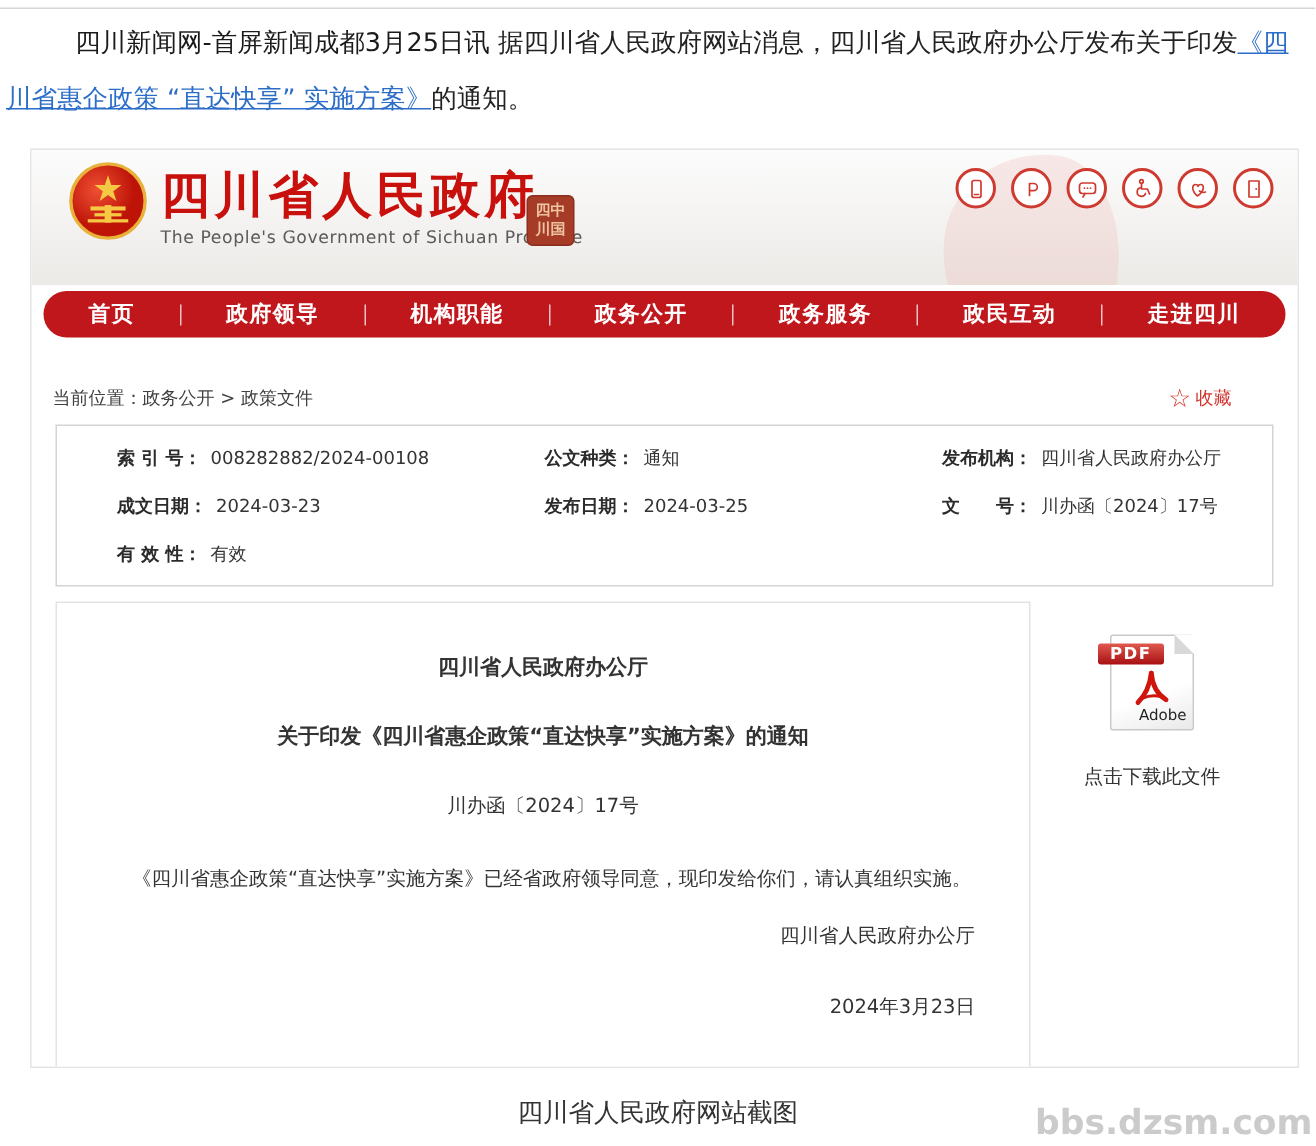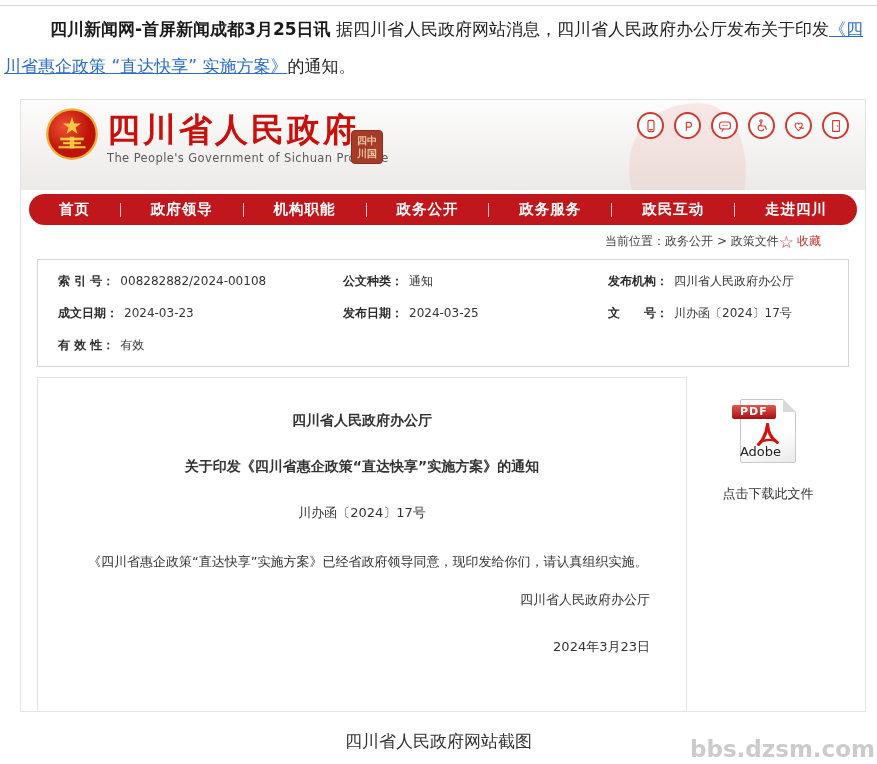--- a/index.html
+++ b/index.html
@@ -3,21 +3,21 @@
 <meta charset="utf-8">
 <style>
   * { margin:0; padding:0; box-sizing:border-box; }
   html,body { width:877px; height:764px; background:#fff; overflow:hidden;
     font-family:"DejaVu Sans","Liberation Sans",sans-serif; color:#222; }
 
   .top-rule { border-top:1px solid #d6d6d6; margin-top:5px; }
 
   
   .news { padding:5px 6px 0 4px; font-size:17px; line-height:37px; color:#222; text-indent:46px; }
-  .news .lead { font-weight:bold; color:#1a1a1a; }
+  .news .lead { font-weight:normal; color:#1a1a1a; }
   .news a { color:#2b6dc8; text-decoration:underline; cursor:pointer; }
 
   
   .shot { position:relative; margin:14px 10px 0 20px; width:846px; height:613px;
           border:1px solid #e4e4e4; background:#fff; overflow:hidden; }
 
   
   .g-header { position:relative; height:90px;
               background:linear-gradient(#fcfcfc,#eceae7); overflow:hidden; }
   .map-blob { position:absolute; right:118px; top:2px; width:118px; height:130px;
@@ -47,32 +47,32 @@
   .search-btn svg { stroke:#555; fill:none; stroke-width:1.8; }
 
   
   .g-nav { margin:4px 8px 0; height:31px; background:#c0171c; border-radius:17px;
            display:flex; align-items:center; justify-content:space-evenly; }
   .nav-item { color:#fff; font-weight:bold; font-size:14.5px; letter-spacing:1px;
               cursor:pointer; white-space:nowrap; }
   .nav-sep { width:1px; height:14px; background:rgba(255,255,255,.75); }
 
   
-  .crumb-bar { display:flex; justify-content:flex-end; align-items:center;
-               padding:8px 44px 6px 14px; }
+  .crumb-bar { display:flex; justify-content:space-between; align-items:center;
+               padding:8px 44px 6px 14px;margin-top:24px; }
   .crumb { font-size:12px; color:#404040; }
   .fav { display:flex; align-items:center; gap:3px; color:#d0342c; font-size:12px; cursor:pointer; }
   .fav .star { font-size:17px; line-height:14px; }
 
   
   .meta-box { margin:3px 16px 0; border:1px solid #d4d4d4; background:#fff;
               padding:13px 20px 12px; display:grid;
               grid-template-columns:285px 265px 1fr; row-gap:15px; font-size:12px; }
   .meta-cell { white-space:nowrap; }
-  .meta-cell b { color:#2b2b2b; }
+  .meta-cell b { color:#2b2b2b;margin-left:20px; }
   .meta-cell span.v { color:#333; margin-left:6px; }
 
   
   .doc-row { margin:10px 16px 0; display:flex; align-items:flex-start; }
   .doc-box { flex:1; border:1px solid #e3e3e3; background:#fff; height:430px;
              padding:34px 24px 0; font-size:13px; color:#333; }
   .doc-org  { text-align:center; font-weight:bold; font-size:14px; margin-bottom:28px; }
   .doc-title{ text-align:center; font-weight:bold; font-size:14px; margin-bottom:28px; }
   .doc-num  { text-align:center; font-size:13px; margin-bottom:31px; }
   .doc-salutation { margin-bottom:29px; }
@@ -84,21 +84,21 @@
   .pdf-col { width:162px; padding-top:22px; text-align:center; }
   .pdf-file { position:relative; width:56px; height:64px; margin:0 auto;
               background:linear-gradient(160deg,#ffffff 60%,#e9e9e9); border:1px solid #c9c9c9;
               border-radius:2px; cursor:pointer; }
   .pdf-fold { position:absolute; top:-1px; right:-1px; width:0; height:0;
               border-left:13px solid #d8d8d8; border-top:13px solid #fff; }
   .pdf-badge { position:absolute; top:5px; left:-9px; padding:0 8px 1px;
                background:linear-gradient(#e0594f,#a80f12); color:#fff; font-weight:bold;
                font-size:11px; border-radius:2px; letter-spacing:1px; }
   .pdf-glyph { position:absolute; left:12px; top:20px; }
-  .pdf-brand { position:absolute; right:14px; bottom:3px; font-size:13px; color:#222; }
+  .pdf-brand { position:absolute; right:4px; bottom:3px; font-size:10px; color:#222; }
   .pdf-caption { margin-top:22px; font-size:13px; color:#333; cursor:pointer; }
 
   
   .shot-caption { margin-top:18px; text-align:center; font-size:17px; color:#333; }
   .watermark { position:fixed; right:2px; bottom:2px; font-size:23px; font-weight:bold;
                color:#cbcbcb; letter-spacing:0; }
 </style>
 </head>
 <body>
 

